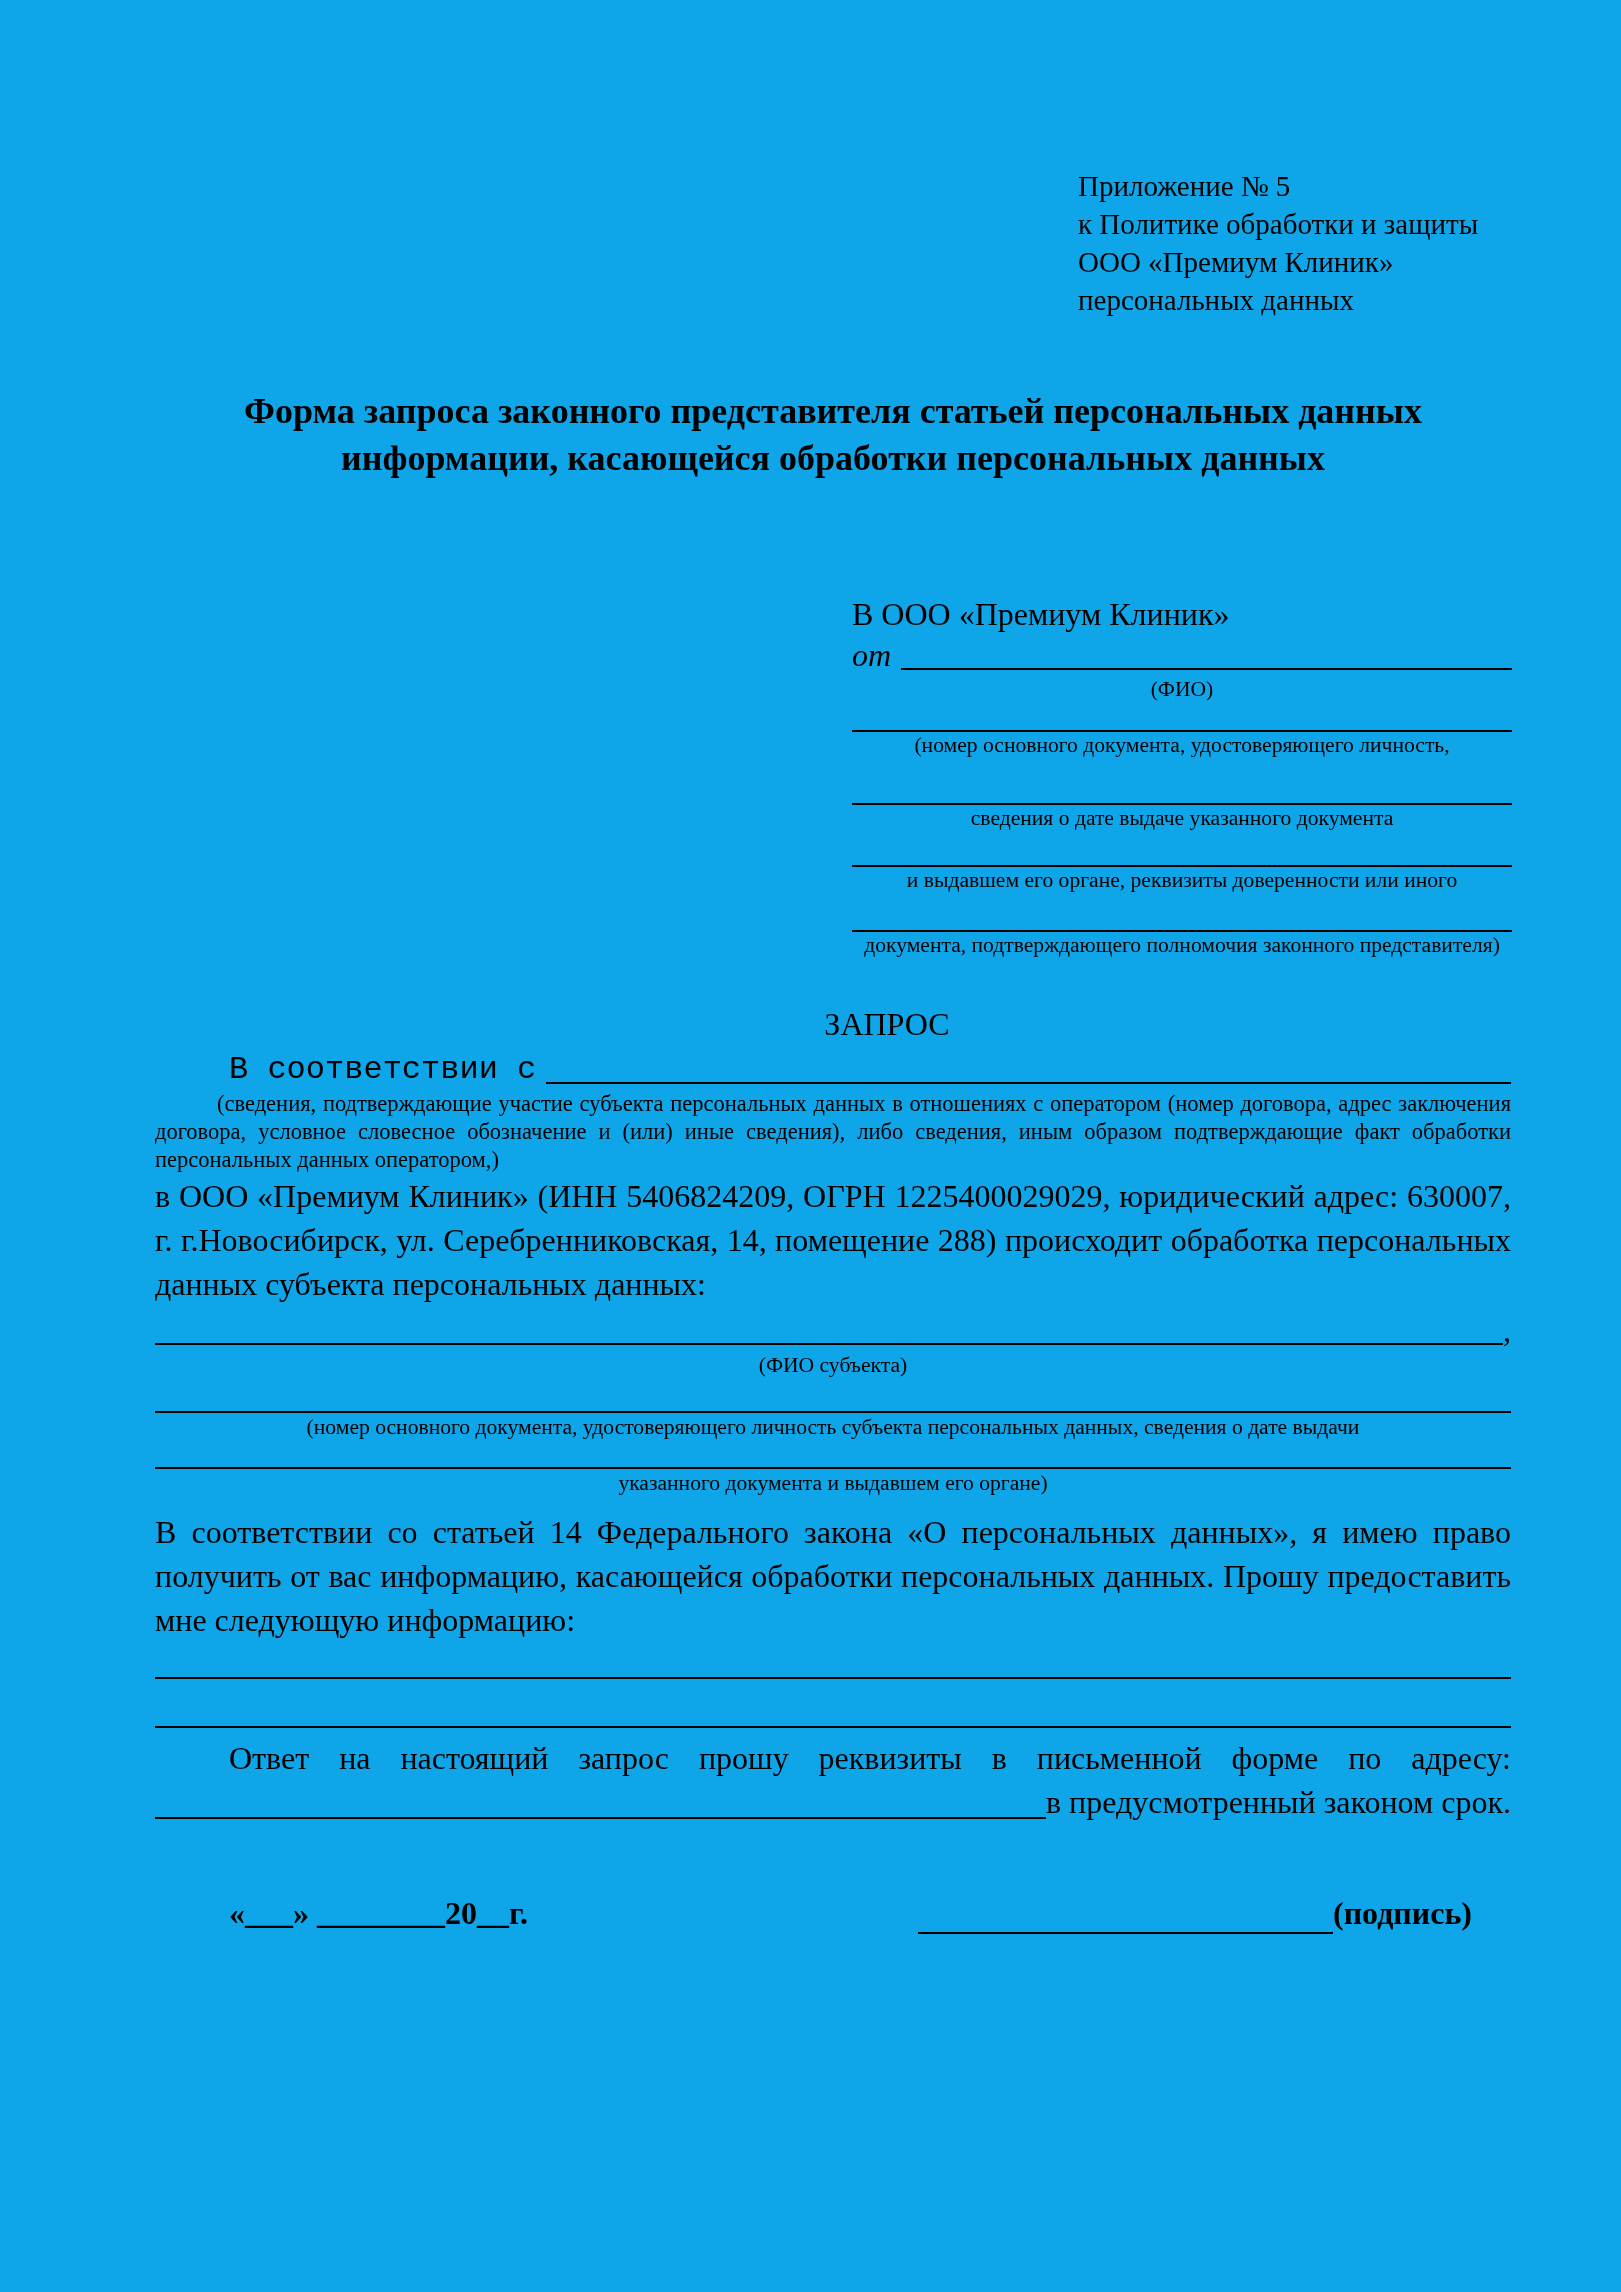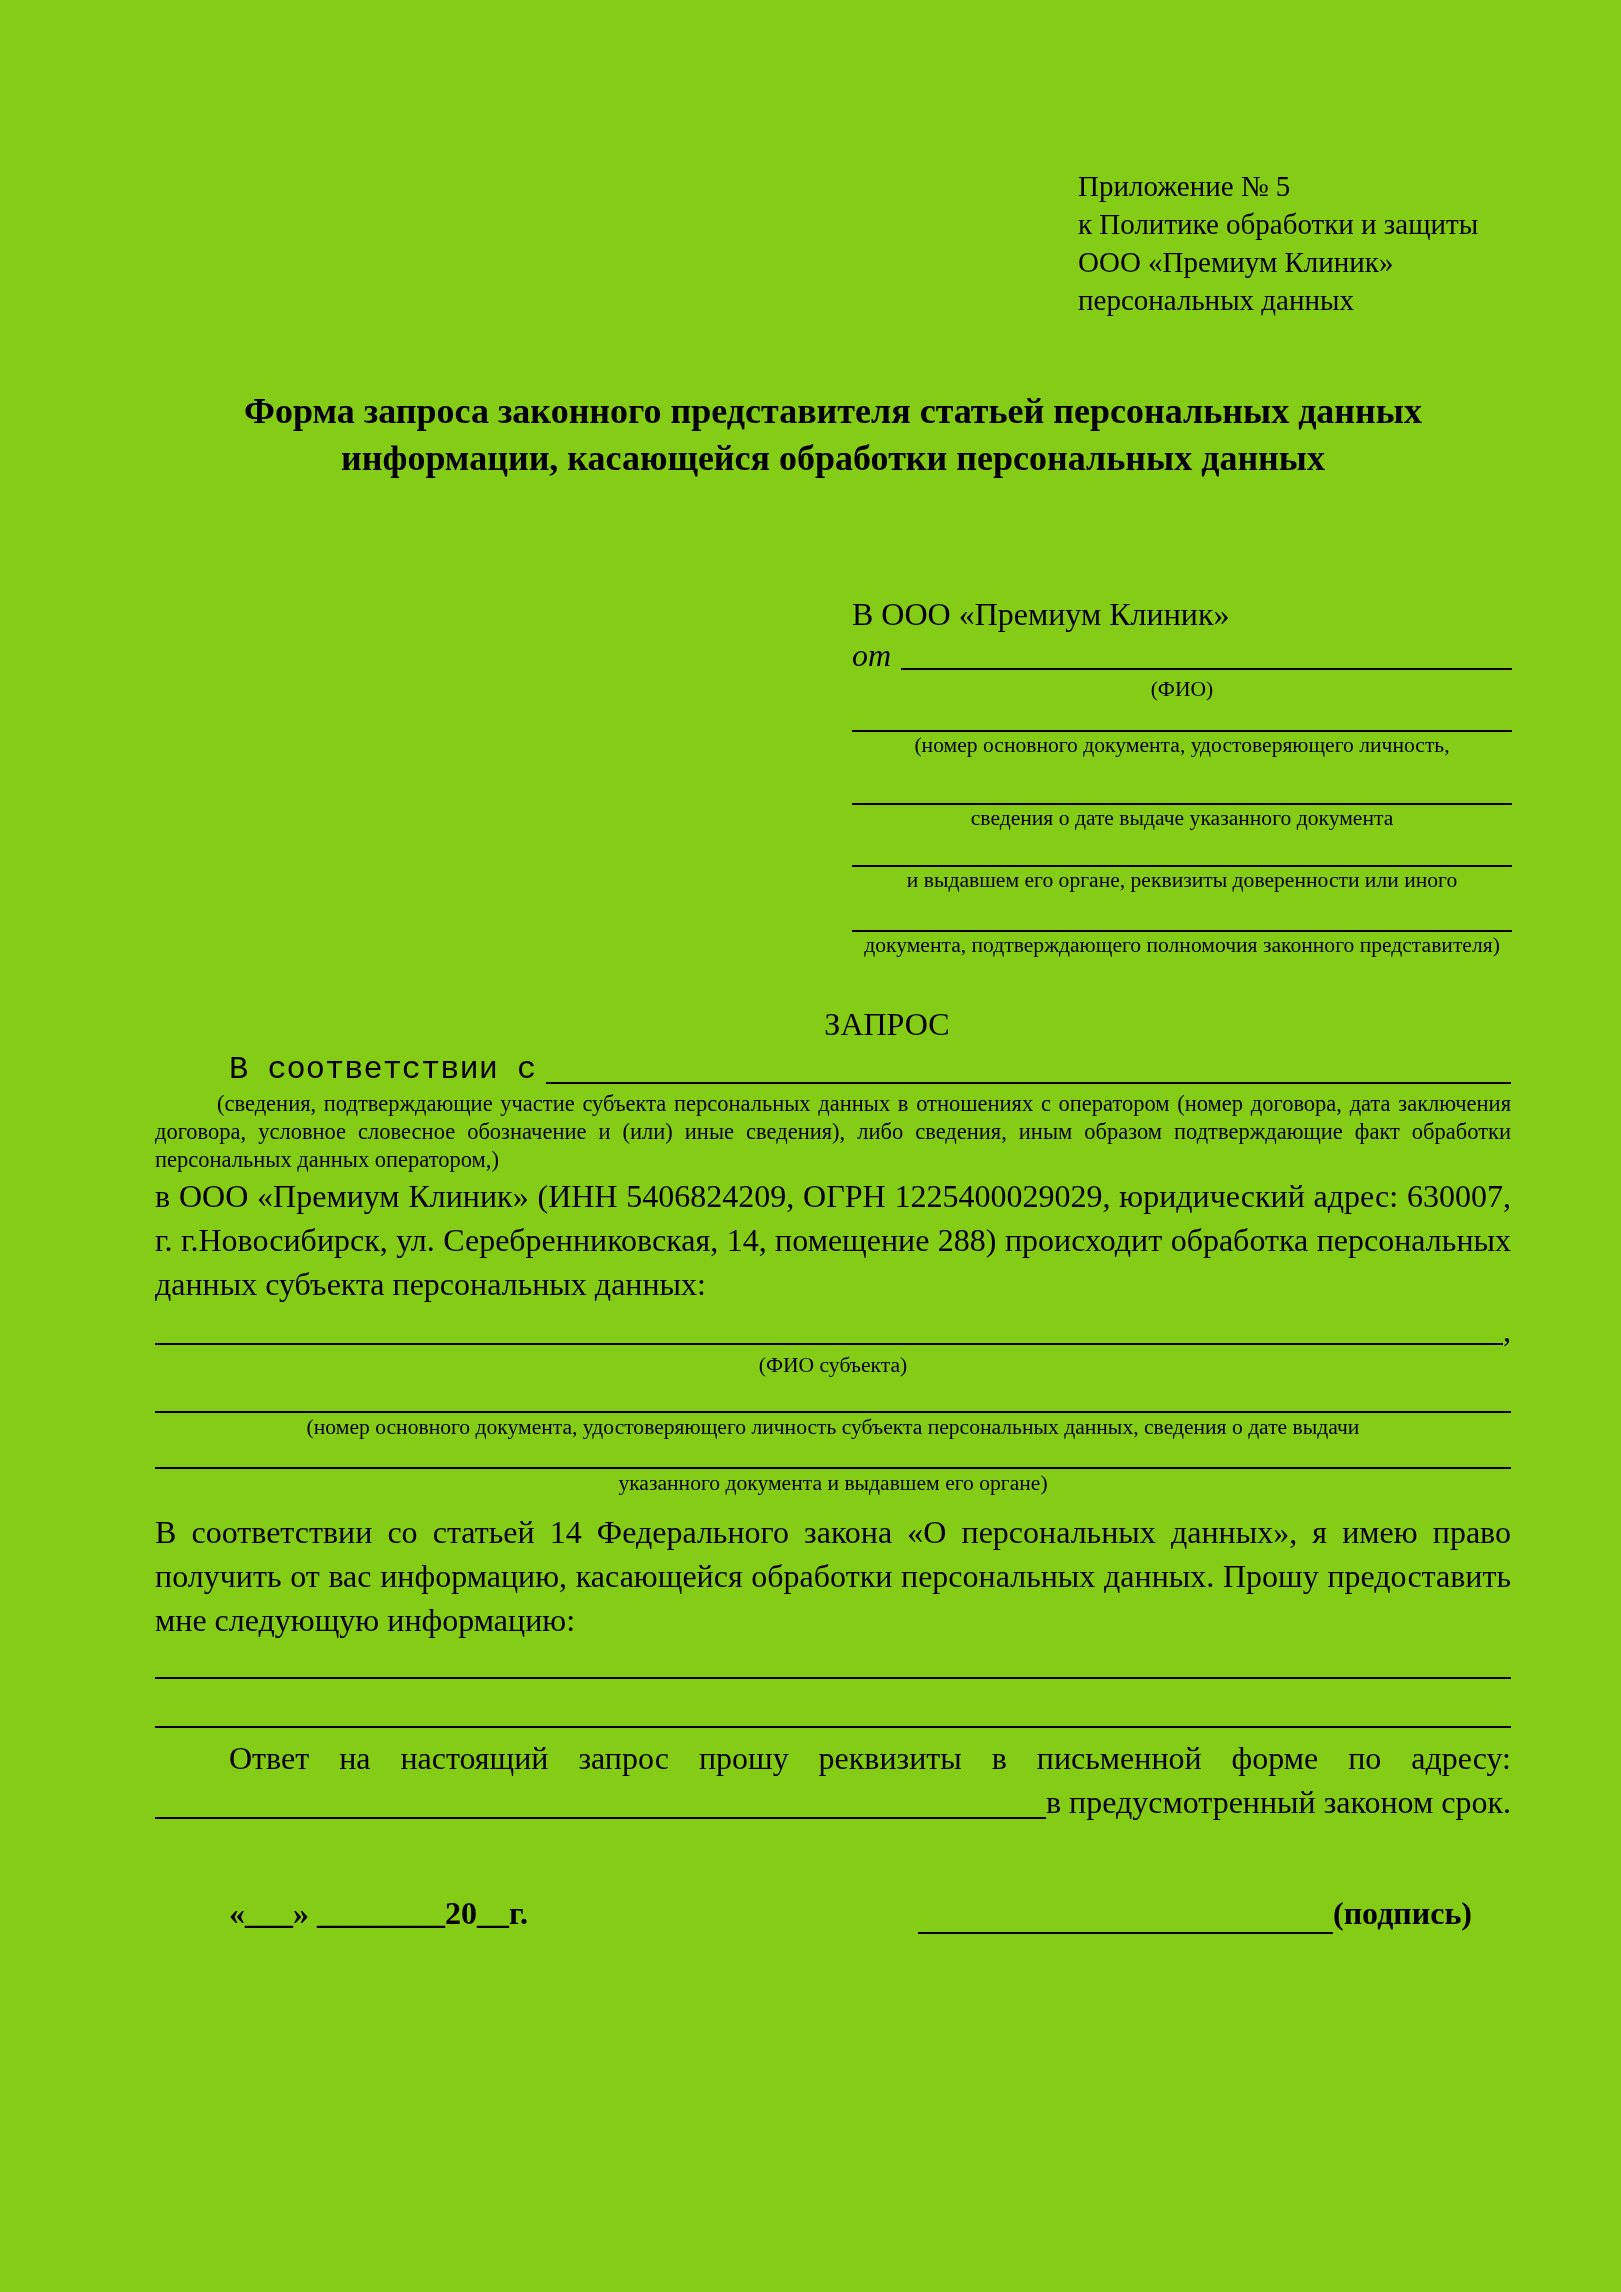--- a/index.html
+++ b/index.html
@@ -1,21 +1,21 @@
 <!DOCTYPE html>
 <html><head>
 <meta charset="utf-8">
 <style>
   * { margin: 0; padding: 0; box-sizing: border-box; }
   html, body { background: #ffffff; }
   .page {
     position: relative;
     width: 1621px;
     height: 2293px;
-    background: #84cc16;
+    background: #0ea5e9;
     color: #000000;
     font-family: "Liberation Serif", "DejaVu Serif", serif;
     overflow: hidden;
   }
   .content { padding: 0 110px 0 155px; }
 
   
   .ref-block {
     position: absolute;
     left: 1078px;
@@ -179,21 +179,21 @@
       <div class="blank b4"></div>
       <div class="cap">документа, подтверждающего полномочия законного представителя)</div>
     </div>
 
     <div class="zapros">ЗАПРОС</div>
 
     <div class="accordance-row">
       <span class="lead">В соответствии с</span>
       <span class="fill-line"></span>
     </div>
-    <div class="small-just">(сведения, подтверждающие участие субъекта персональных данных в отношениях с оператором (номер договора, дата заключения договора, условное словесное обозначение и (или) иные сведения), либо сведения, иным образом подтверждающие факт обработки персональных данных оператором,)</div>
+    <div class="small-just">(сведения, подтверждающие участие субъекта персональных данных в отношениях с оператором (номер договора, адрес заключения договора, условное словесное обозначение и (или) иные сведения), либо сведения, иным образом подтверждающие факт обработки персональных данных оператором,)</div>
 
     <p class="body-par">в ООО «Премиум Клиник» (ИНН 5406824209, ОГРН 1225400029029, юридический адрес: 630007, г. г.Новосибирск, ул. Серебренниковская, 14, помещение 288) происходит обработка персональных данных субъекта персональных данных:</p>
 
     <div class="subject-row">
       <span class="fill-line"></span>
       <span>,</span>
     </div>
     <div class="cap-c">(ФИО субъекта)</div>
 
     <div class="blank-full f1"></div>

